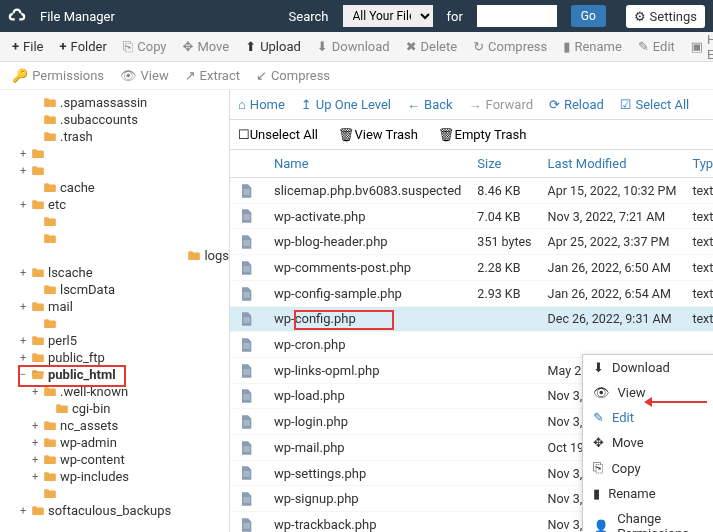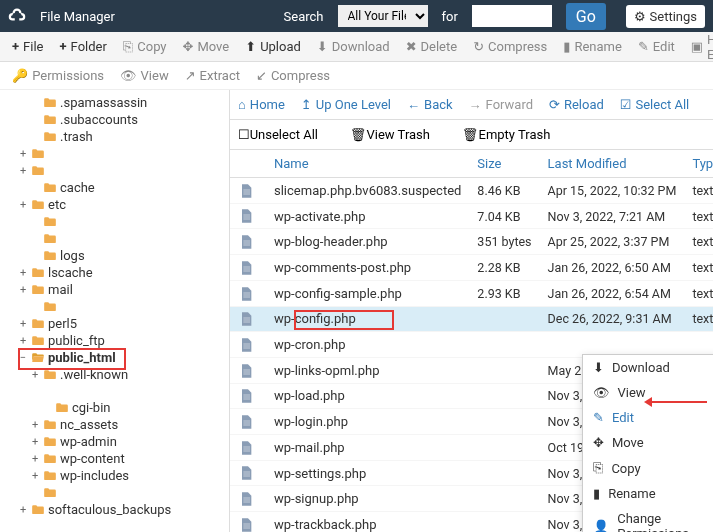--- a/index.html
+++ b/index.html
@@ -4,39 +4,39 @@
 <style>
 *{box-sizing:border-box;margin:0;padding:0;font-family:-apple-system,BlinkMacSystemFont,"Segoe UI",Roboto,Arial,sans-serif;font-size:13px}
 body{width:713px;height:532px;overflow:hidden;background:#fff}
 .header{height:32px;background:#293a4a;color:#c8d2dc;display:flex;align-items:center;padding:0 8px}
 .logo{display:flex;align-items:center;gap:14px;color:#fff;font-size:15px}
 .logo svg{width:18px;height:18px;fill:#fff}
 .search-area{display:flex;align-items:center;gap:14px;margin-left:auto}
 .search-area select,.search-area input{height:22px;border:none;padding:0 6px;font-size:12px}
 .search-area select{width:90px}
 .search-area input{width:80px}
-.btn{background:#337ab7;color:#fff;border:none;padding:4px 10px;border-radius:3px;cursor:pointer;font-size:16px}
+.btn{background:#337ab7;color:#fff;border:none;padding:4px 10px;border-radius:3px;cursor:pointer;font-size:12px}
 .settings-btn{background:#fff;color:#333;padding:4px 8px;margin-left:6px;border-radius:3px;border:none;display:flex;align-items:center;gap:4px;font-size:12px}
 .toolbar{height:30px;background:#f5f5f5;border-bottom:1px solid #ddd;display:flex;align-items:center;padding:0 4px}
 .toolbar-btn{padding:4px 8px;color:#888;display:flex;align-items:center;gap:4px;font-size:13px}
 .toolbar-btn.active{color:#333}
 .toolbar2{height:28px;background:#fff;display:flex;align-items:center;padding:0 4px;border-bottom:1px solid #eee}
 .main{display:flex;height:calc(532px - 90px)}
 .sidebar{width:230px;overflow-y:auto;padding:4px 0;border-right:1px solid #ddd}
 .tree-item{display:flex;align-items:center;height:17px;padding-left:6px;font-size:12px;color:#333;white-space:nowrap}
 .tree-item .toggle{width:10px;text-align:center;color:#666;font-size:11px}
 .tree-item .folder{width:14px;height:14px;margin:0 3px}
 .tree-item.hl{position:relative}
 .tree-item.hl::after{content:"";position:absolute;left:18px;top:-1px;width:104px;height:18px;border:2px solid #e53935;pointer-events:none}
 .folder-svg{fill:#f0ad4e}
 .content{flex:1;display:flex;flex-direction:column;overflow:hidden}
 .content-toolbar{height:30px;border-bottom:1px solid #ddd;display:flex;align-items:center;padding:0 8px;gap:16px}
 .content-toolbar .tb{color:#337ab7;display:flex;align-items:center;gap:4px;font-size:13px}
 .content-toolbar .tb.muted{color:#999}
-.content-toolbar2{height:30px;border-bottom:1px solid #ddd;display:flex;align-items:center;padding:0 8px;gap:32px}
+.content-toolbar2{height:30px;border-bottom:1px solid #ddd;display:flex;align-items:center;padding:0 8px;gap:20px}
 .table-wrap{flex:1;overflow-y:auto;position:relative}
 table{width:100%;border-collapse:collapse}
 thead th{text-align:left;padding:6px 8px;color:#337ab7;font-weight:normal;border-bottom:1px solid #ddd;font-size:13px;background:#fff;position:sticky;top:0}
 tbody td{padding:4px 8px;font-size:12.5px;color:#333;white-space:nowrap;border-bottom:1px solid #f5f5f5}
 tbody tr.sel{background:#d9edf7}
 .file-icon{display:inline-block;width:16px;height:16px;vertical-align:middle;margin-right:4px}
 .name-cell{display:flex;align-items:center}
 .name-cell.hl{position:relative}
 .name-cell.hl .hlbox{position:absolute;left:20px;top:-1px;width:100px;height:20px;border:2px solid #e53935}
 .ctx-menu{position:absolute;top:204px;left:352px;width:157px;background:#fff;border:1px solid #ccc;box-shadow:0 2px 8px rgba(0,0,0,0.15);z-index:100}
@@ -193,33 +193,40 @@
         </svg>
         <span> </span>
       </div>
       <div class="tree-item" style="padding-left: 30px;">
         <span class="toggle"></span>
         <svg class="folder folder-svg" viewBox="0 0 24 24">
           <path fill="#f0ad4e" d="M2 6a2 2 0 0 1 2-2h5l2 2h9a2 2 0 0 1 2 2v9a2 2 0 0 1-2 2H4a2 2 0 0 1-2-2V6z"></path>
         </svg>
         <span> </span>
       </div>
-      <div class="tree-item" style="padding-left: 30px;">
+      <div class="tree-item" style="padding-left: 30px; justify-content: flex-end;">
         <span class="toggle"></span>
         <svg class="folder folder-svg" viewBox="0 0 24 24">
           <path fill="#f0ad4e" d="M2 6a2 2 0 0 1 2-2h5l2 2h9a2 2 0 0 1 2 2v9a2 2 0 0 1-2 2H4a2 2 0 0 1-2-2V6z"></path>
         </svg>
         <span>logs</span>
       </div>
       <div class="tree-item" style="padding-left: 18px;">
         <span class="toggle">+</span>
         <svg class="folder folder-svg" viewBox="0 0 24 24">
           <path fill="#f0ad4e" d="M2 6a2 2 0 0 1 2-2h5l2 2h9a2 2 0 0 1 2 2v9a2 2 0 0 1-2 2H4a2 2 0 0 1-2-2V6z"></path>
         </svg>
         <span>lscache</span>
+      </div>
+      <div class="tree-item" style="padding-left: 30px;">
+        <span class="toggle"></span>
+        <svg class="folder folder-svg" viewBox="0 0 24 24">
+          <path fill="#f0ad4e" d="M2 6a2 2 0 0 1 2-2h5l2 2h9a2 2 0 0 1 2 2v9a2 2 0 0 1-2 2H4a2 2 0 0 1-2-2V6z"></path>
+        </svg>
+        <span>lscmData</span>
       </div>
       <div class="tree-item" style="padding-left: 18px;">
         <span class="toggle">+</span>
         <svg class="folder folder-svg" viewBox="0 0 24 24">
           <path fill="#f0ad4e" d="M2 6a2 2 0 0 1 2-2h5l2 2h9a2 2 0 0 1 2 2v9a2 2 0 0 1-2 2H4a2 2 0 0 1-2-2V6z"></path>
         </svg>
         <span>mail</span>
       </div>
       <div class="tree-item" style="padding-left: 30px;">
         <span class="toggle"></span>
@@ -250,21 +257,21 @@
         </svg>
         <span style="font-weight:bold">public_html</span>
       </div>
       <div class="tree-item" style="padding-left: 30px;">
         <span class="toggle">+</span>
         <svg class="folder folder-svg" viewBox="0 0 24 24">
           <path fill="#f0ad4e" d="M2 6a2 2 0 0 1 2-2h5l2 2h9a2 2 0 0 1 2 2v9a2 2 0 0 1-2 2H4a2 2 0 0 1-2-2V6z"></path>
         </svg>
         <span>.well-known</span>
       </div>
-      <div class="tree-item" style="padding-left: 42px; margin-top: 16px;">
+      <div class="tree-item" style="padding-left: 42px;">
         <span class="toggle"></span>
         <svg class="folder folder-svg" viewBox="0 0 24 24">
           <path fill="#f0ad4e" d="M2 6a2 2 0 0 1 2-2h5l2 2h9a2 2 0 0 1 2 2v9a2 2 0 0 1-2 2H4a2 2 0 0 1-2-2V6z"></path>
         </svg>
         <span>cgi-bin</span>
       </div>
       <div class="tree-item" style="padding-left: 30px;">
         <span class="toggle">+</span>
         <svg class="folder folder-svg" viewBox="0 0 24 24">
           <path fill="#f0ad4e" d="M2 6a2 2 0 0 1 2-2h5l2 2h9a2 2 0 0 1 2 2v9a2 2 0 0 1-2 2H4a2 2 0 0 1-2-2V6z"></path>

